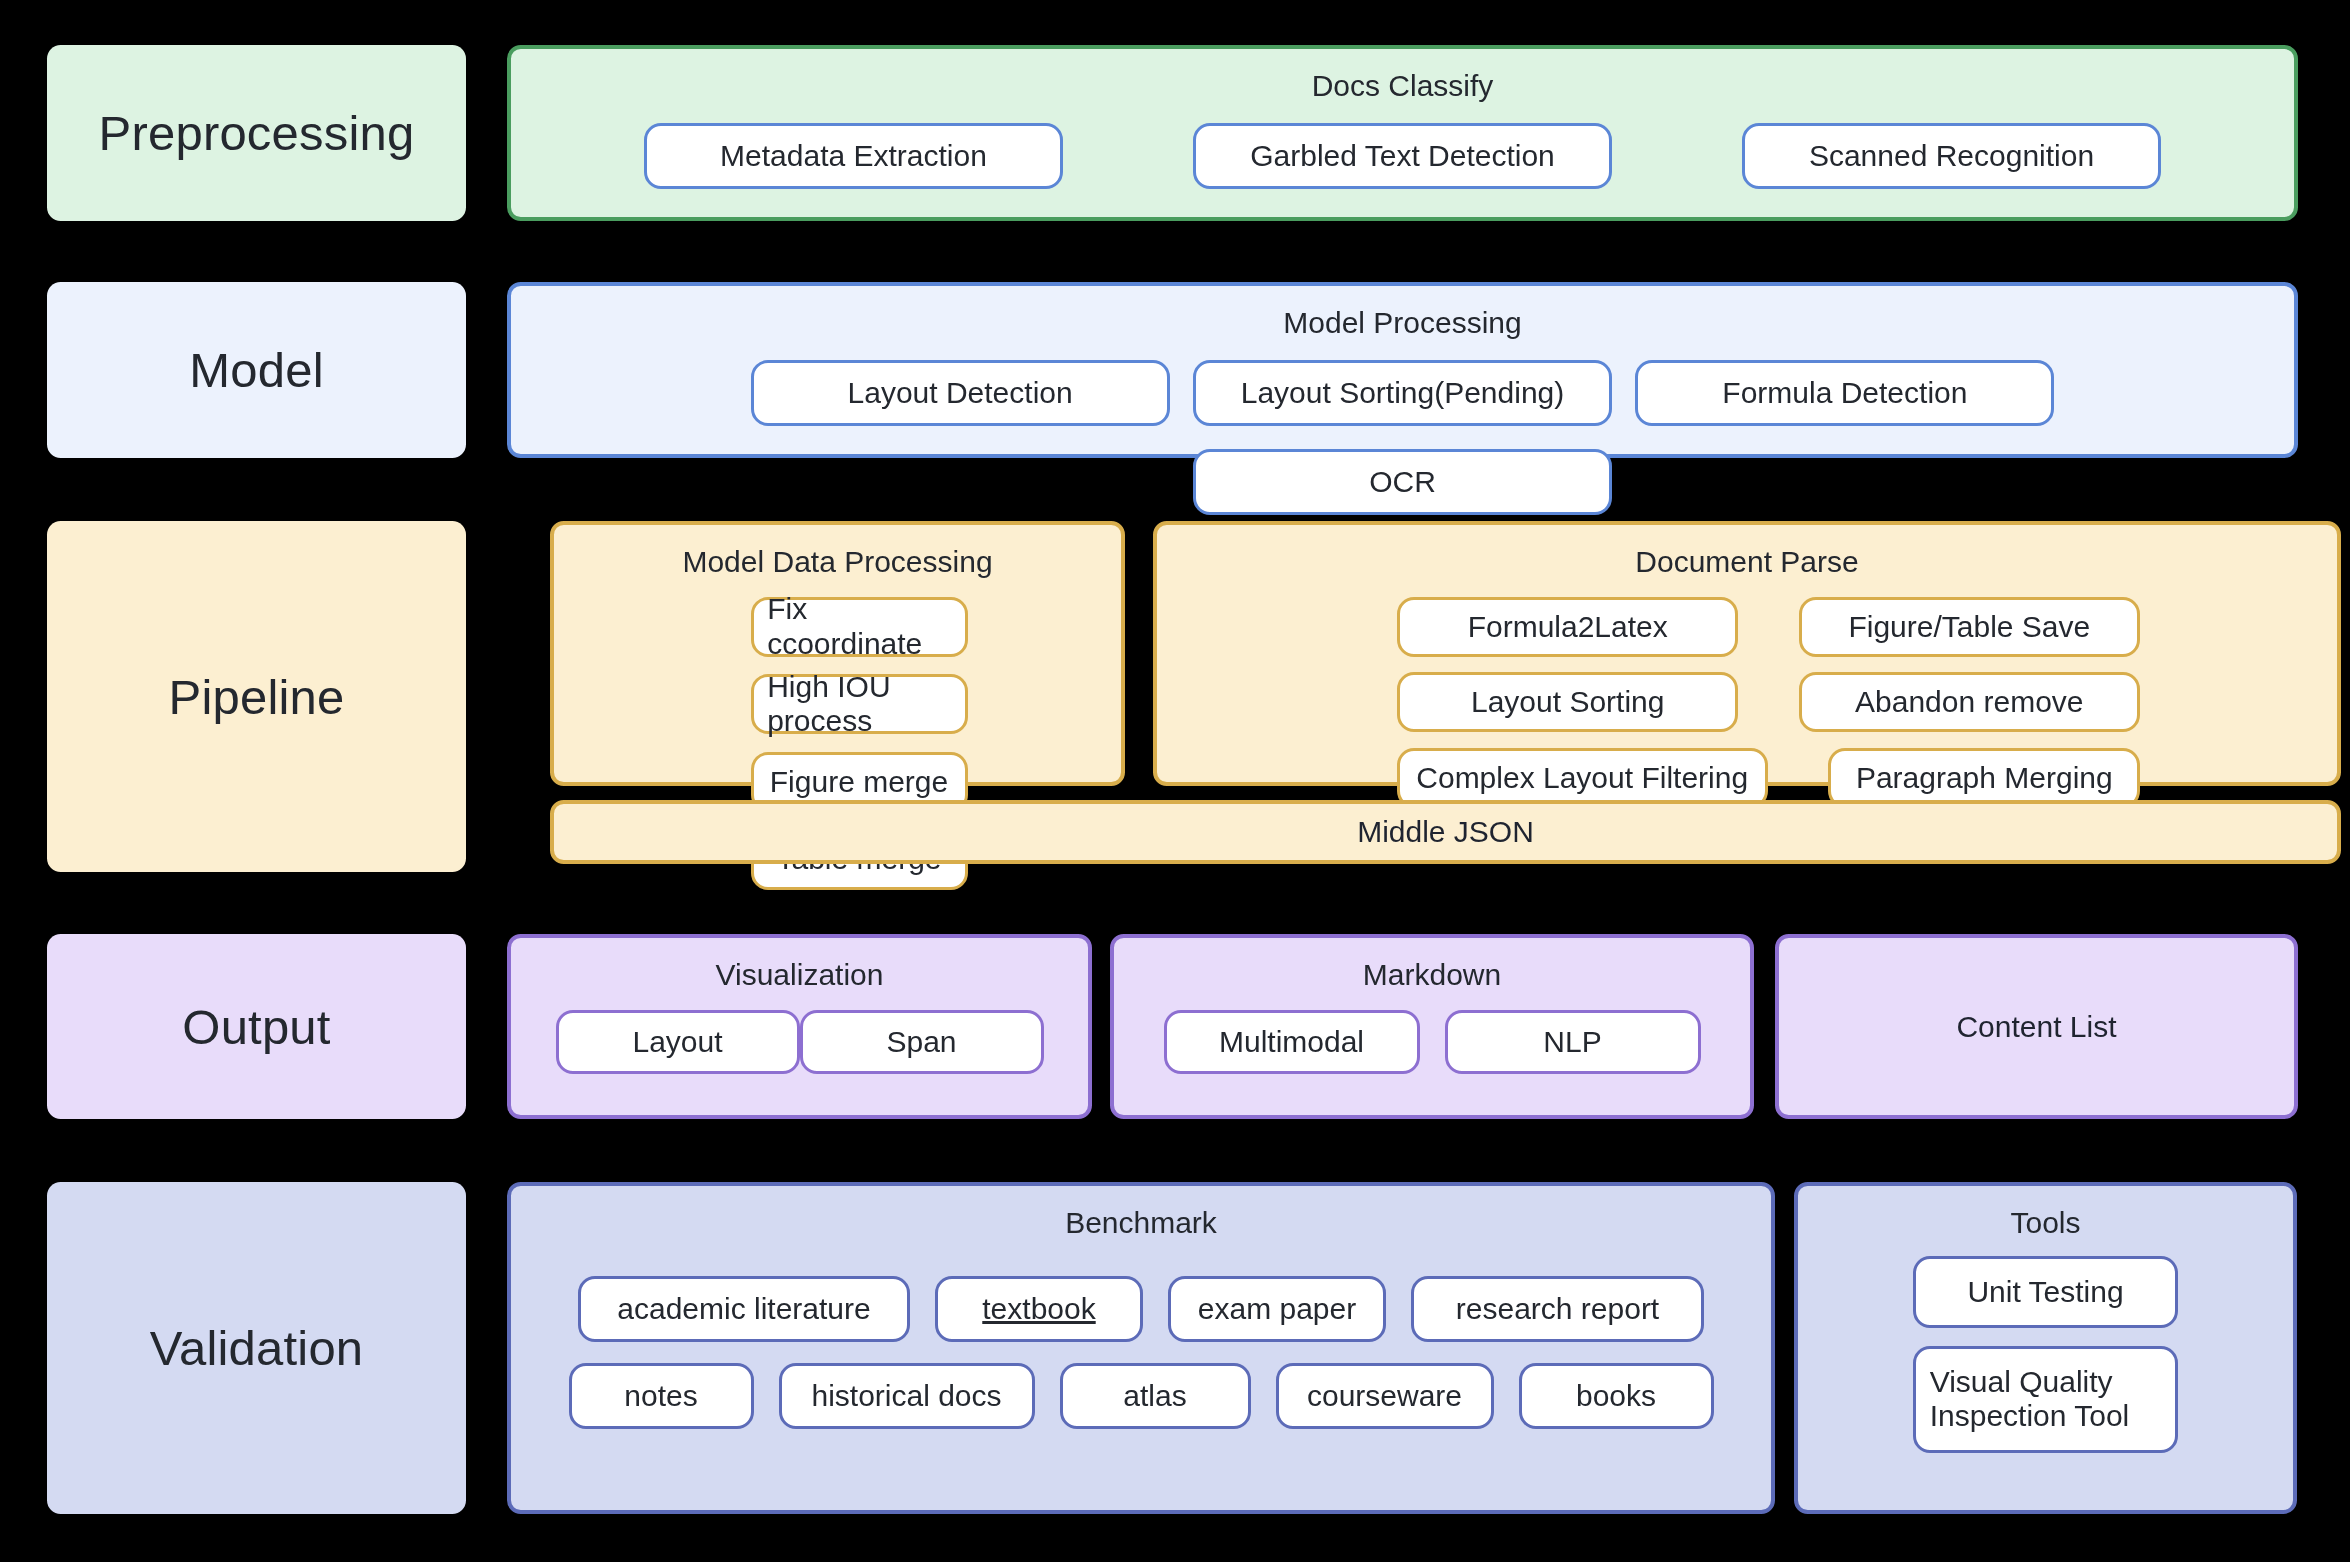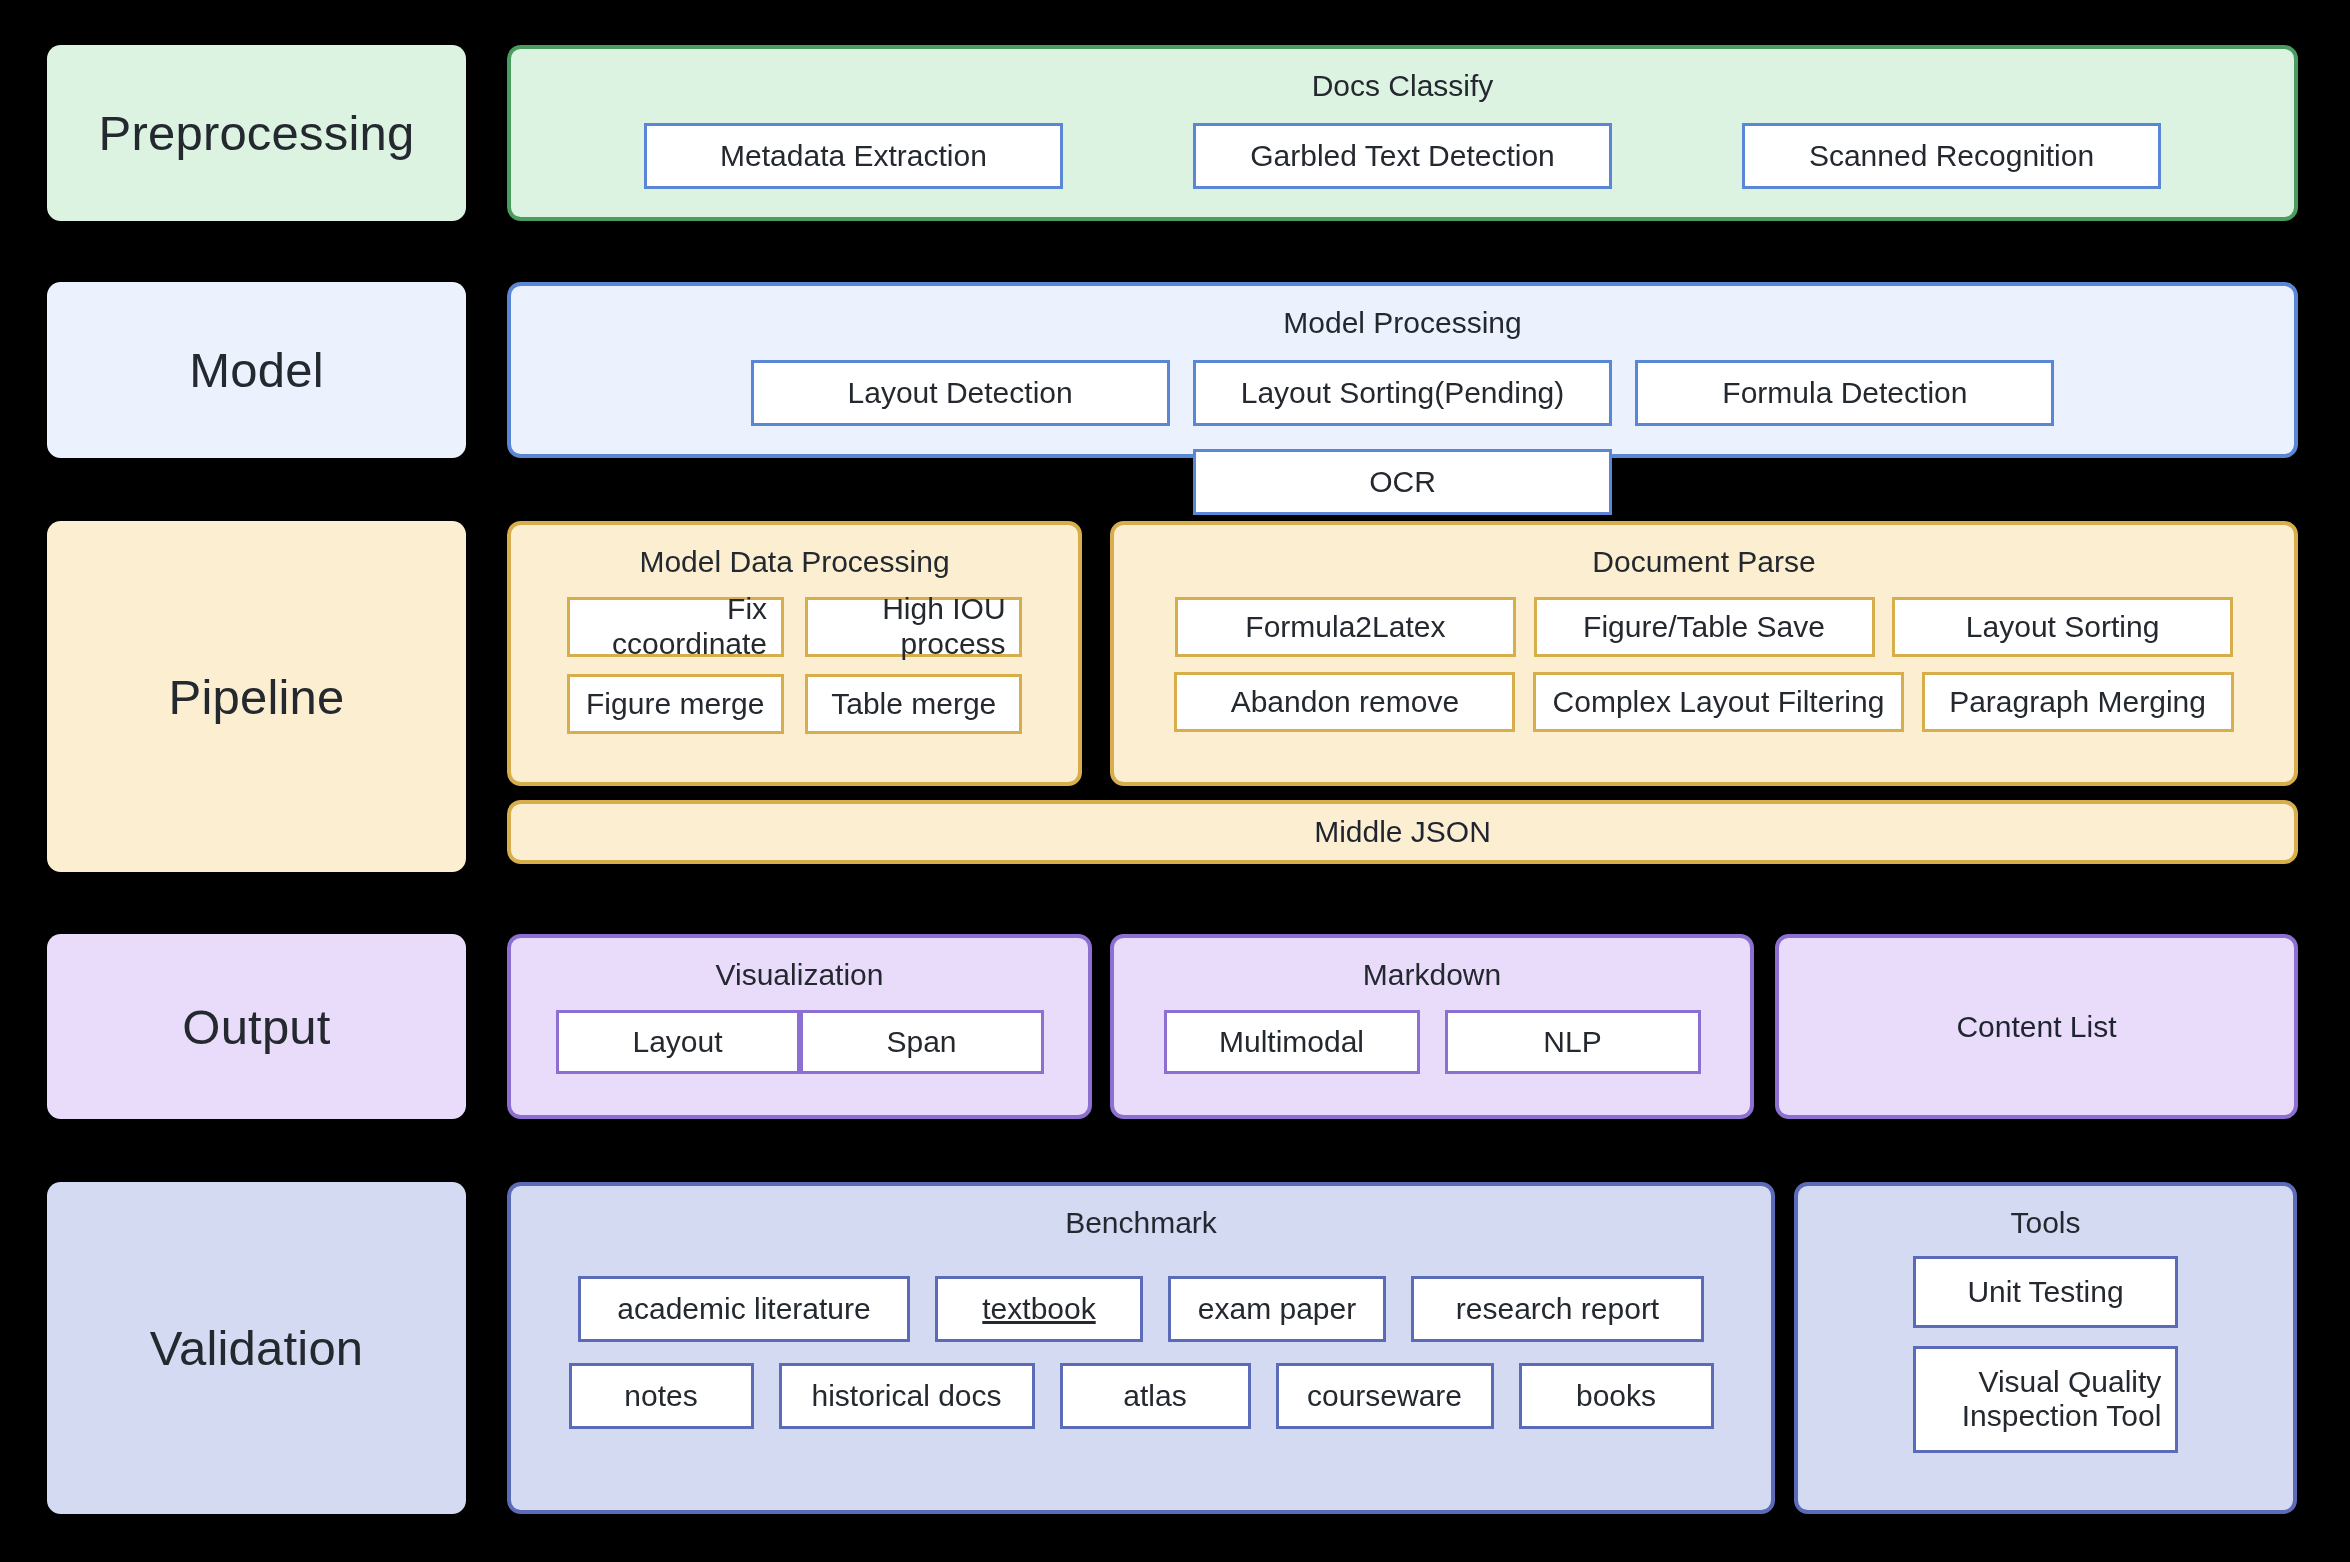--- a/index.html
+++ b/index.html
@@ -29,38 +29,38 @@
     font-size:30px;line-height:1;
     margin-top:22.4px;margin-bottom:0;
     color:#24282f;text-align:center;
   }
   .chips{
     display:flex;flex-wrap:wrap;justify-content:center;
     box-sizing:border-box;width:100%;
   }
   .chip{
     background:#ffffff;
-    border-width:3.9px;border-style:solid;border-radius:0;
+    border-width:3.9px;border-style:solid;border-radius:17px;
     display:flex;align-items:center;justify-content:center;
-    text-align:right;
+    text-align:left;
     font-size:30px;line-height:1.15;
     color:#24282f;
     box-sizing:border-box;
     padding:0 13.7px;
   }
 
   
   .c-green{background:#ddf3e2;}
   .b-green{border-color:#4a9d5f;}
   
   .c-blue{background:#ecf2fd;}
   .b-blue{border-color:#5b86d6;}
   
   .c-yellow{background:#fcefd1;}
-  .b-yellow{border-color:#d8ad4b;}
+  .b-yellow{border-color:#d8ad4b;margin-left:43px;}
   
   .c-violet{background:#e8dcfa;}
   .b-violet{border-color:#8d6fd1;}
   
   .c-indigo{background:#d4daf2;}
   .b-indigo{border-color:#5c6bb8;}
 
   
   #lbl-pre   {left:47px; top:45px;  width:419px; height:176px;}
   #grp-docs  {left:507px;top:45px;  width:1791px;height:176px;}

